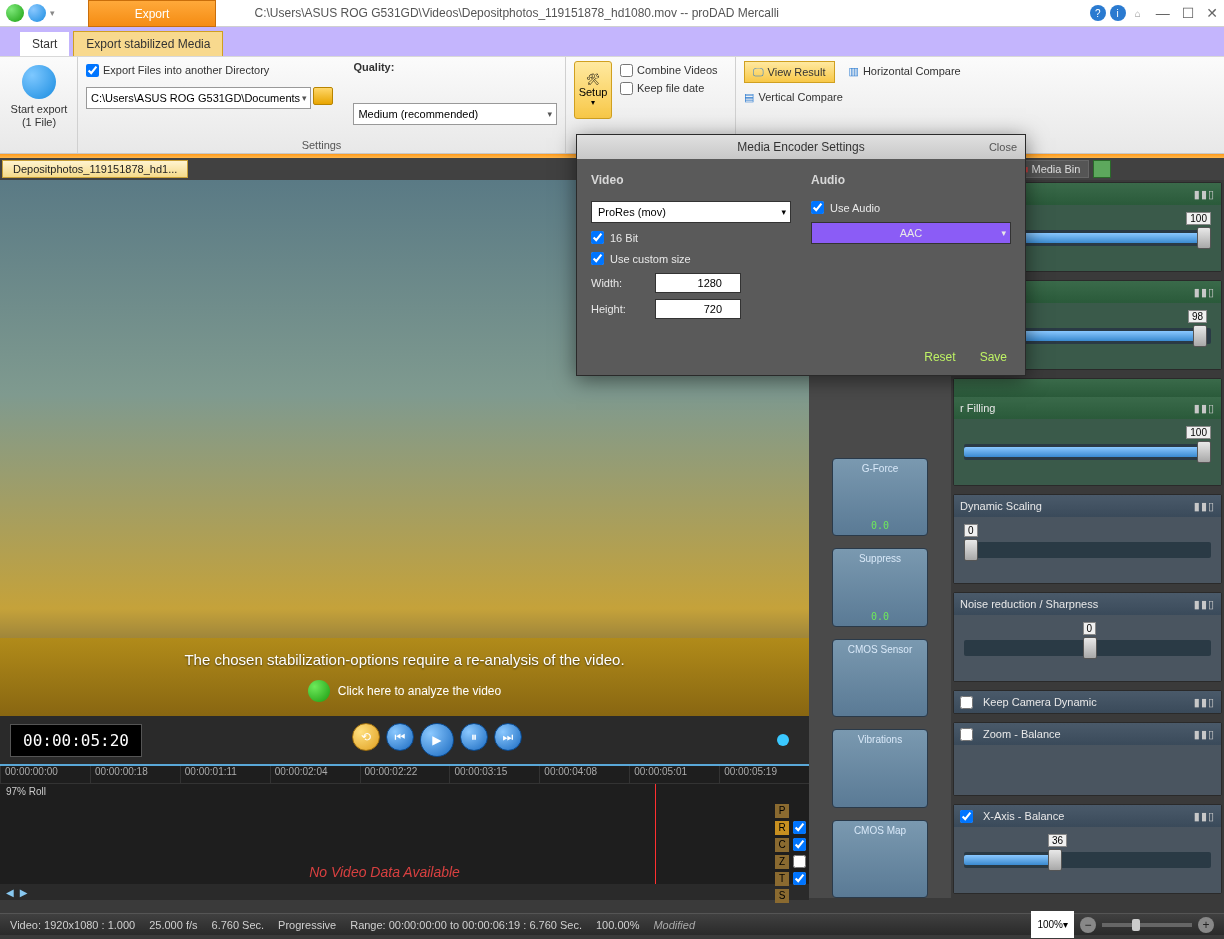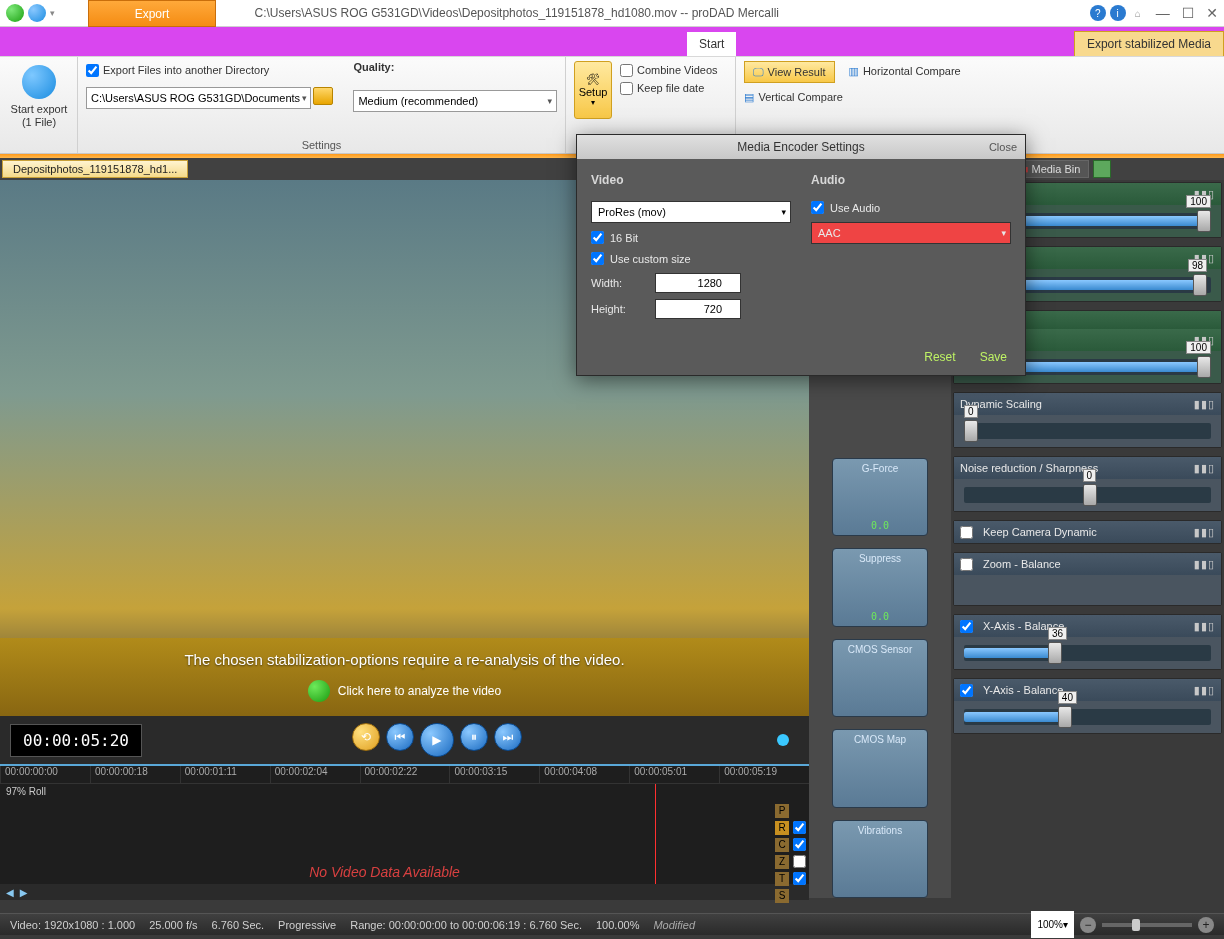--- a/index.html
+++ b/index.html
@@ -9,21 +9,21 @@
 .titlebar { height: 27px; background: #fff; display: flex; align-items: center; padding: 0 6px; border-bottom: 1px solid #d0d0d0; }
 .titlebar .qat { display: flex; gap: 4px; align-items: center; }
 .qat-btn { width: 18px; height: 18px; border-radius: 50%; }
 .title-text { flex: 1; text-align: left; color: #555; font-size: 12px; padding-left: 200px;}
 .wincontrols { display: flex; gap: 12px; align-items: center; color: #666; }
 .wincontrols span { cursor: pointer; font-size: 14px; }
 .help-icons { display: flex; gap: 4px; margin-right: 10px; }
 .help-icons span { width: 16px; height: 16px; border-radius: 50%; display: inline-flex; align-items: center; justify-content: center; font-size: 10px; }
 
 
-.ribbon-tabs { height: 30px; background: #d946ef; display: flex; align-items: flex-end; padding-left: 12px; border-bottom: 1px solid #d8d8d8; justify-content: space-between; }
+.ribbon-tabs { height: 30px; background: #c4b5fd; display: flex; align-items: flex-end; padding-left: 12px; border-bottom: 1px solid #d8d8d8; }
 .rtab { padding: 5px 12px; font-size: 12px; color: #333; cursor: pointer; border: 1px solid transparent; border-bottom: none; background: #f5f5f5;}
 .rtab.active { background: #f8d98e; border-color: #d0a020; }
 .export-head { position: absolute; left: 88px; top: 0; width: 128px; height: 27px; background: linear-gradient(#ffa93a,#f58c13); color: #fff; display: flex; align-items: center; justify-content: center; font-size: 12px; border: 1px solid #c96e0b; }
 
 
 .ribbon { height: 97px; background: linear-gradient(#fbfbfb,#e8e8e8); border-bottom: 1px solid #c8c8c8; display: flex; position: relative; }
 .rgroup { border-right: 1px solid #d0d0d0; padding: 4px 8px; display: flex; flex-direction: column; position: relative; }
 .rgroup .glabel { position: absolute; bottom: 2px; left: 0; right: 0; text-align: center; font-size: 11px; color: #555; }
 .bigbtn { display: flex; flex-direction: column; align-items: center; width: 62px; padding-top: 4px; cursor: pointer; }
 .bigbtn .ball { width: 34px; height: 34px; border-radius: 50%; background: radial-gradient(circle at 30% 30%, #7ec8ff, #1a8ce0); }
@@ -84,35 +84,35 @@
 .right-tabs .rt.active { background: linear-gradient(#fff4d0,#f5da8a); color: #222; border-color:#c8a038;}
 .sq-btn { width:18px; height:18px; background:#5da85d; border:1px solid #2a6a2a; margin-left:2px;}
 .panel-body { flex: 1; padding: 2px; overflow: hidden; }
 .pgroup { margin-bottom: 8px; border: 1px solid #2a2a2a; border-radius: 2px; }
 .pgroup.green .phdr { background: linear-gradient(#3a6a4a,#2a5a3a); }
 .pgroup.green .pbody { background: #3a5a4a; }
 .pgroup.gray .phdr { background: linear-gradient(#4a5a6a,#3a4a5a); }
 .pgroup.gray .pbody { background: #4a5560; }
 .phdr { height: 22px; display: flex; align-items: center; padding: 0 6px; color: #e8e8e8; font-size: 11px; gap: 6px; }
 .phdr .bars { margin-left: auto; letter-spacing: 1px; color:#c8c8c8; }
-.pbody { padding: 8px 10px; text-decoration: underline; }
+.pbody { padding: 25px 10px; text-decoration: underline; }
 .slider { height: 16px; background: #2a3a45; border-radius: 2px; position: relative; }
 .slider .fill { position: absolute; left: 0; top: 3px; bottom: 3px; background: linear-gradient(#8ac8ff,#3a8ad0); border-radius: 2px; }
 .slider .knob { position: absolute; top: -3px; width: 14px; height: 22px; background: linear-gradient(#e8e8e8,#a8a8a8); border: 1px solid #555; border-radius: 2px; }
 .slider .val-badge { position: absolute; top: -18px; background: #f0f0f0; border: 1px solid #888; font-size: 10px; padding: 0 3px; }
 
 
 .dialog { position: absolute; left: 576px; top: 134px; width: 450px; background: #5a5a5a; border: 1px solid #2a2a2a; box-shadow: 0 4px 20px rgba(0,0,0,0.5); z-index: 100; }
 .dlg-title { height: 24px; background: linear-gradient(#e0e0e0,#c8c8c8); display: flex; align-items: center; justify-content: center; font-size: 12px; color: #333; position: relative; }
 .dlg-close { position: absolute; right: 8px; color: #555; cursor: pointer; font-size: 11px;}
 .dlg-body { display: flex; padding: 14px; gap: 20px; }
 .dlg-col { flex: 1; }
 .dlg-col h4 { color: #d8d8d8; font-size: 12px; font-weight: bold; margin-bottom: 14px; }
 .dlg-combo { width: 100%; height: 22px; background: #fff; border: 1px solid #333; display: flex; align-items: center; padding: 0 6px; font-size: 11px; position: relative; margin-bottom: 8px; }
-.dlg-combo.dark { background: #ef4444; color: #e8e8e8; }
+.dlg-combo.dark { background: #8b5cf6; color: #e8e8e8; justify-content: center; }
 .dlg-combo::after { content: "▾"; position: absolute; right: 4px; font-size: 9px; }
 .dlg-chk { display: flex; align-items: center; gap: 6px; color: #e8e8e8; font-size: 11px; margin-bottom: 8px; }
 .dlg-row { display: flex; align-items: center; gap: 8px; margin-bottom: 6px; }
 .dlg-row label { color: #e8e8e8; font-size: 11px; width: 56px; }
 .dlg-row input { width: 86px; height: 20px; text-align: right; padding-right: 18px; font-size: 11px; border: 1px solid #333; }
 .dlg-foot { height: 36px; display: flex; align-items: center; justify-content: flex-end; gap: 24px; padding: 0 18px; color: #bef264; font-size: 12px; }
 .dlg-foot span { cursor: pointer; }
 
 
 .statusbar { height: 22px; background: linear-gradient(#404040,#2a2a2a); color: #d0d0d0; font-size: 11px; display: flex; align-items: center; padding: 0 10px; gap: 14px; border-top: 1px solid #555; position:absolute; bottom:4px; left:0; right:0;}
@@ -169,21 +169,21 @@
           </label>
         <div style="display:flex; gap:2px; margin-top:8px;">
           <div class="combo" style="flex:1;">
               <span>C:\Users\ASUS ROG G531GD\Documents</span>
             </div>
           <div class="folder-icon"></div>
         </div>
       </div>
       <div style="width:204px;">
         <div style="font-size:11px;color:#333;height:18px;font-weight:bold;">Quality:</div>
-        <div class="combo" style="margin-top:11px;">
+        <div class="combo" style="margin-top:24px;">
             <span>Medium   (recommended)</span>
           </div>
       </div>
     </div>
     <div class="glabel">Settings</div>
   </div>
   <div class="rgroup" style="width:170px; flex-direction:row; gap:8px; align-items:flex-start;">
     <div class="setup-btn">
       <span>🛠</span>
       <span>Setup</span>
@@ -300,25 +300,25 @@
       </div>
     <div class="thumb">
         <span class="th-lbl">Suppress</span>
         <span class="th-val">0.0</span>
       </div>
     <div class="thumb">
         <span class="th-lbl">CMOS Sensor</span>
         <span class="th-val"></span>
       </div>
     <div class="thumb">
+        <span class="th-lbl">Vibrations</span>
+        <span class="th-val"></span>
+      </div>
+    <div class="thumb">
         <span class="th-lbl">CMOS Map</span>
-        <span class="th-val"></span>
-      </div>
-    <div class="thumb">
-        <span class="th-lbl">Vibrations</span>
         <span class="th-val"></span>
       </div>
   </div>
 
   <div class="right-col">
     <div class="right-tabs">
       <div class="rt active">Settings</div>
       <div class="rt"><span style="color:#d04040;">■</span> <span>Media Bin</span></div>
       <div class="sq-btn"></div>
     </div>

